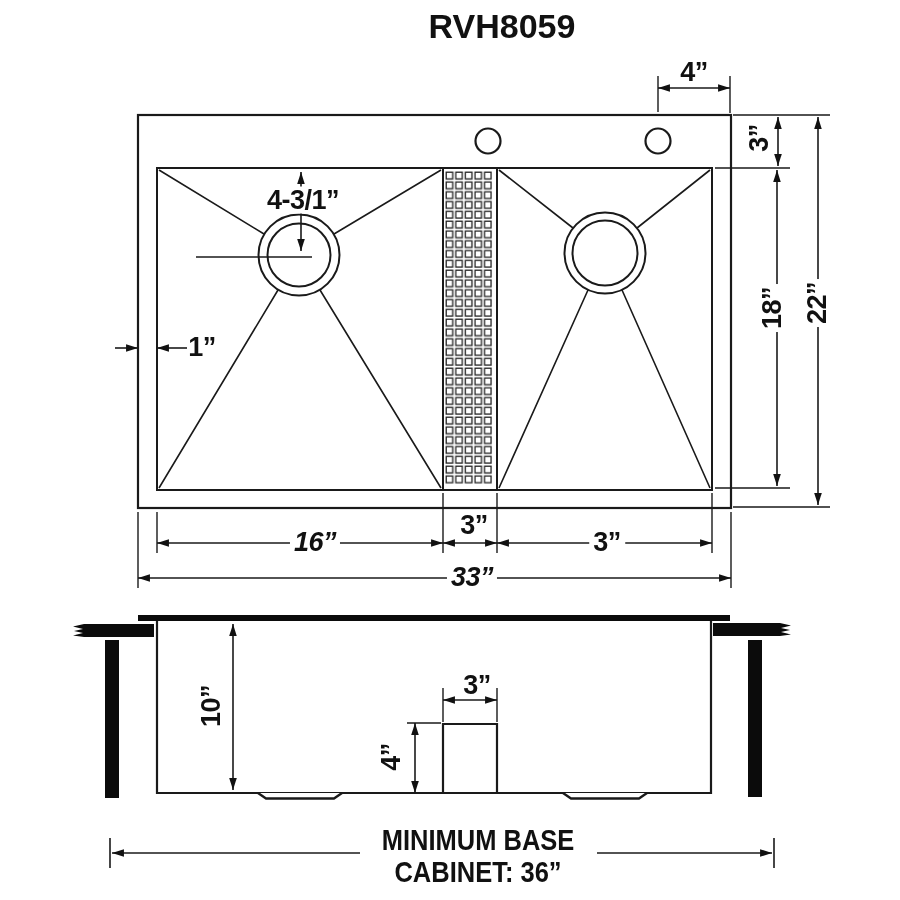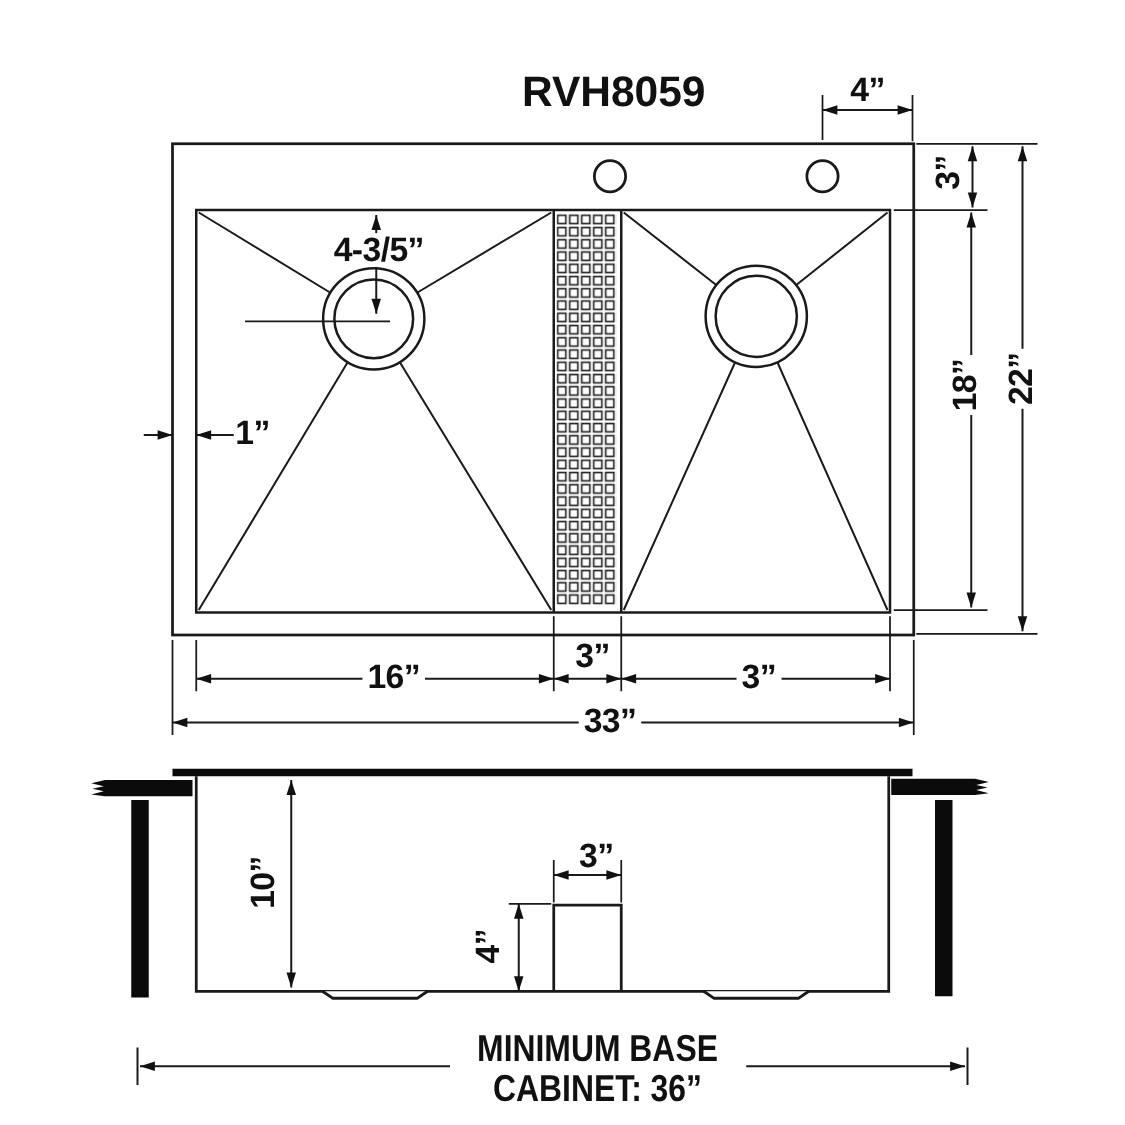--- a/index.html
+++ b/index.html
@@ -115,32 +115,32 @@
 
       <path stroke-width="1.4" d="M443,688 V722 M497,688 V722"></path>
       <line x1="443" y1="700" x2="497" y2="700" marker-start="url(#arr)" marker-end="url(#arr)"></line>
 
       <path d="M110,838 V868 M774,838 V868"></path>
       <line x1="112" y1="853" x2="360" y2="853" marker-start="url(#arr)"></line>
       <line x1="597" y1="853" x2="772" y2="853" marker-end="url(#arr)"></line>
     </g>
   </svg>
 
-  <div class="title" style="left:491px;top:26px;margin-top:48px;">RVH8059</div>
+  <div class="title" style="left:502px;top:26px;">RVH8059</div>
 
   <div class="lbl" style="left:694px;top:72px;">4”</div>
   <div class="lbl rot" style="left:759px;top:138px;">3”</div>
   <div class="lbl rot bg" style="left:772px;top:308px;">18”</div>
   <div class="lbl rot bg" style="left:817px;top:303px;">22”</div>
-  <div class="lbl bg" style="left:303px;top:200px;">4-3/5”</div>
+  <div class="lbl bg" style="left:303px;top:200px;">4-3/1”</div>
   <div class="lbl" style="left:202px;top:347px;">1”</div>
-  <div class="lbl bg" style="left:315px;top:542px;">16”</div>
+  <div class="lbl bg" style="left:315px;top:542px;font-style:italic;">16”</div>
   <div class="lbl" style="left:474px;top:525px;">3”</div>
   <div class="lbl bg" style="left:607px;top:542px;">3”</div>
-  <div class="lbl bg" style="left:488px;top:577px;">33”</div>
+  <div class="lbl bg" style="left:472px;top:577px;font-style:italic;">33”</div>
 
   <div class="lbl rot bg" style="left:211px;top:706px;">10”</div>
   <div class="lbl" style="left:477px;top:685px;">3”</div>
   <div class="lbl rot" style="left:391px;top:757px;">4”</div>
 
   <div class="note" style="left:478px;top:840px;">MINIMUM BASE</div>
   <div class="note" style="left:478px;top:872px;">CABINET: 36”</div>
 
 </div>
 

